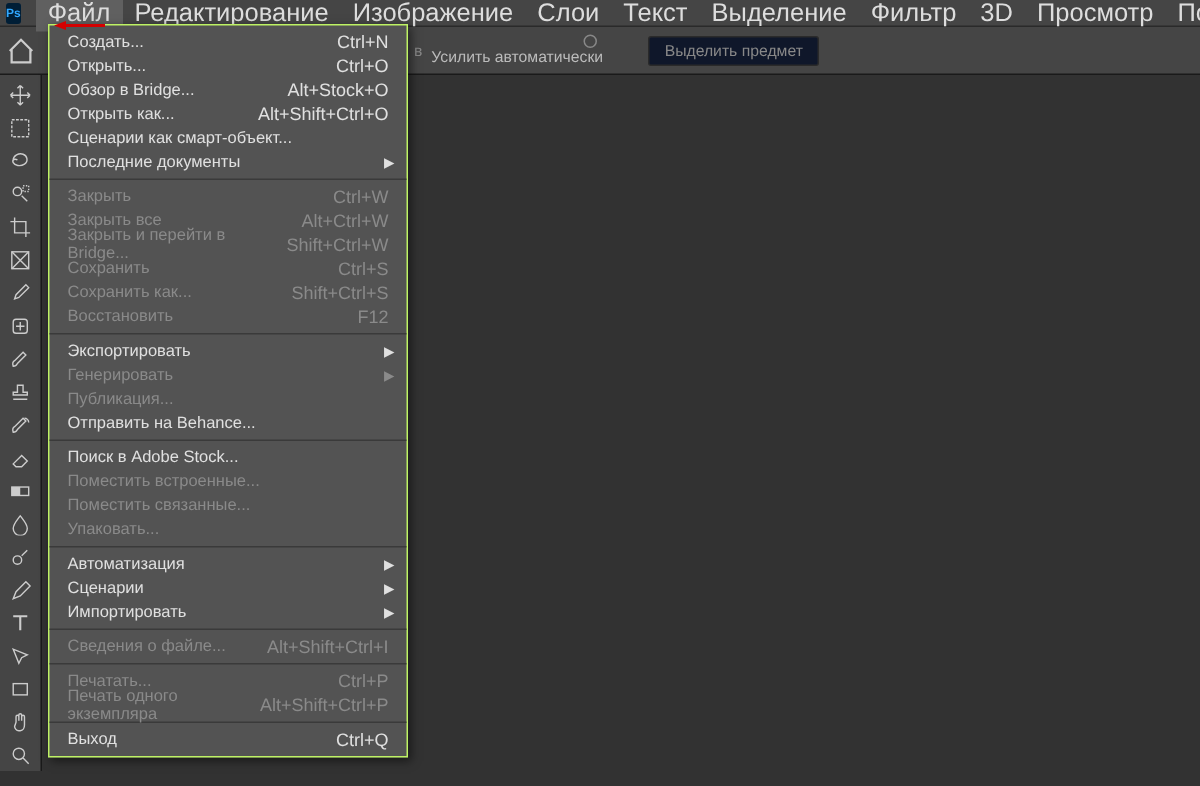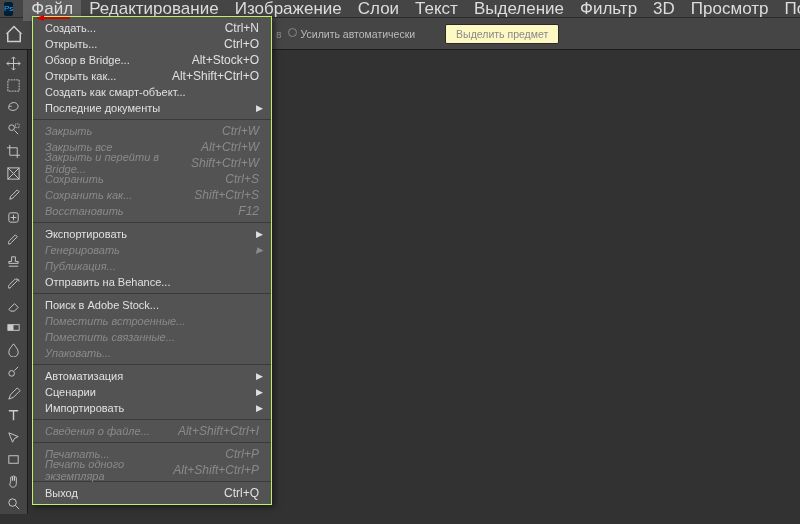--- a/index.html
+++ b/index.html
@@ -1,31 +1,31 @@
 <!DOCTYPE html>
 <html><head>
 <meta charset="utf-8">
 <style>
 * { margin:0; padding:0; box-sizing:border-box; font-family:"Segoe UI",Tahoma,sans-serif; }
 body { background:#323232; width:800px; height:524px; overflow:hidden; position:relative; color:#ccc; font-size:11px; }
 .menubar { height:18px; background:#454545; display:flex; align-items:center; padding-left:4px; border-bottom:1px solid #2a2a2a; }
-.ps-logo { width:14px; height:14px; background:#001e36; color:#31a8ff; font-weight:normal; font-size:8px; display:flex; align-items:center; justify-content:center; margin-right:10px; border-radius:2px;}
+.ps-logo { width:14px; height:14px; background:#001e36; color:#31a8ff; font-weight:bold; font-size:8px; display:flex; align-items:center; justify-content:center; margin-right:10px; border-radius:2px;}
 .menu-item { padding:2px 8px; color:#ddd; cursor:pointer; font-size:17px; }
 .menu-item[data-open="true"] { background:#606060; }
 .optbar { height:32px; background:#454545; border-bottom:1px solid #1a1a1a; display:flex; align-items:center; padding-left:4px; gap:6px;}
 .opt-home { width:20px; height:20px; display:flex; align-items:center; justify-content:center; color:#ccc; }
 .opt-text { color:#888; font-size:10.5px; }
 .opt-radio { width:9px; height:9px; border:1px solid #888; border-radius:50%; display:inline-block; margin-right:4px; vertical-align:middle;}
-.opt-btn { background:#fef9c3; border:1px solid #2a2a2a; color:#888; font-size:10.5px; padding:3px 10px; border-radius:2px; }
+.opt-btn { background:#0f172a; border:1px solid #2a2a2a; color:#888; font-size:10.5px; padding:3px 10px; border-radius:2px; }
 .toolbar { position:absolute; left:0; top:50px; width:28px; background:#454545; display:flex; flex-direction:column; align-items:center; padding-top:2px; gap:0; border-right:1px solid #1a1a1a; }
 .tb { width:24px; height:22px; display:flex; align-items:center; justify-content:center; color:#ccc; position:relative; margin-bottom:0px;}
 .tb svg { width:15px; height:15px; }
 .dropdown { position:absolute; left:32px; top:16px; width:240px; background:#535353; border:1px solid #bef264; box-shadow:2px 2px 6px rgba(0,0,0,0.5); z-index:100; padding:3px 0;}
 .dd-item { display:flex; justify-content:space-between; align-items:center; padding:1.5px 12px; color:#e0e0e0; font-size:11px; cursor:pointer; height:16px;}
-.dd-item[data-disabled="true"] { color:#8a8a8a; cursor:default;font-style:italic;}
+.dd-item[data-disabled="true"] { color:#8a8a8a; cursor:default;}
 .dd-sep { height:1px; background:#3a3a3a; margin:3px 0; }
 .dd-label {}
 .dd-shortcut { color:#e0e0e0; font-size:12px;}
 .dd-item[data-disabled="true"] .dd-shortcut { color:#8a8a8a;}
 .dd-arrow { color:#e0e0e0; font-size:9px; position:relative; right:-4px;}
 .dd-item[data-disabled="true"] .dd-arrow { color:#8a8a8a;}
 .red-arrow { position:absolute; left:36px; top:12px; z-index:200; width:34px; height:8px; }
 .red-arrow svg { width:34px; height:8px; }
 </style>
 </head>
@@ -49,21 +49,21 @@
 </div>
 
 <div class="optbar">
   <div class="opt-home">
     <svg viewBox="0 0 16 16" fill="none" stroke="currentColor" stroke-width="1.2">
         <path d="M2 8 L8 2 L14 8 M3 7 V14 H13 V7"></path>
       </svg>
   </div>
   <span style="width:240px"></span>
   <span class="opt-text">в</span>
-  <span style="display:flex;align-items:flex-start;">
+  <span style="display:flex;align-items:flex-end;flex-direction:column;">
       <span class="opt-radio"></span>
       <span class="opt-text" style="color:#bbb">Усилить автоматически</span>
     </span>
   <span style="width:18px"></span>
   <button class="opt-btn">Выделить предмет</button>
 </div>
 
 <div class="toolbar" id="toolbar">
     <div class="tb">
       <svg viewBox="0 0 16 16">
@@ -191,21 +191,21 @@
     </div>
     <div class="dd-item">
       <span class="dd-label">Обзор в Bridge...</span>
       <span class="dd-shortcut">Alt+Stock+O</span>
     </div>
     <div class="dd-item">
       <span class="dd-label">Открыть как...</span>
       <span class="dd-shortcut">Alt+Shift+Ctrl+O</span>
     </div>
     <div class="dd-item">
-      <span class="dd-label">Создать как смарт-объект...</span>
+      <span class="dd-label">Сценарии как смарт-объект...</span>
     </div>
     <div class="dd-item">
       <span class="dd-label">Последние документы</span>
       <span class="dd-arrow">▶</span>
     </div>
     <div class="dd-sep"></div>
     <div class="dd-item" data-disabled="true">
       <span class="dd-label">Закрыть</span>
       <span class="dd-shortcut">Ctrl+W</span>
     </div>

